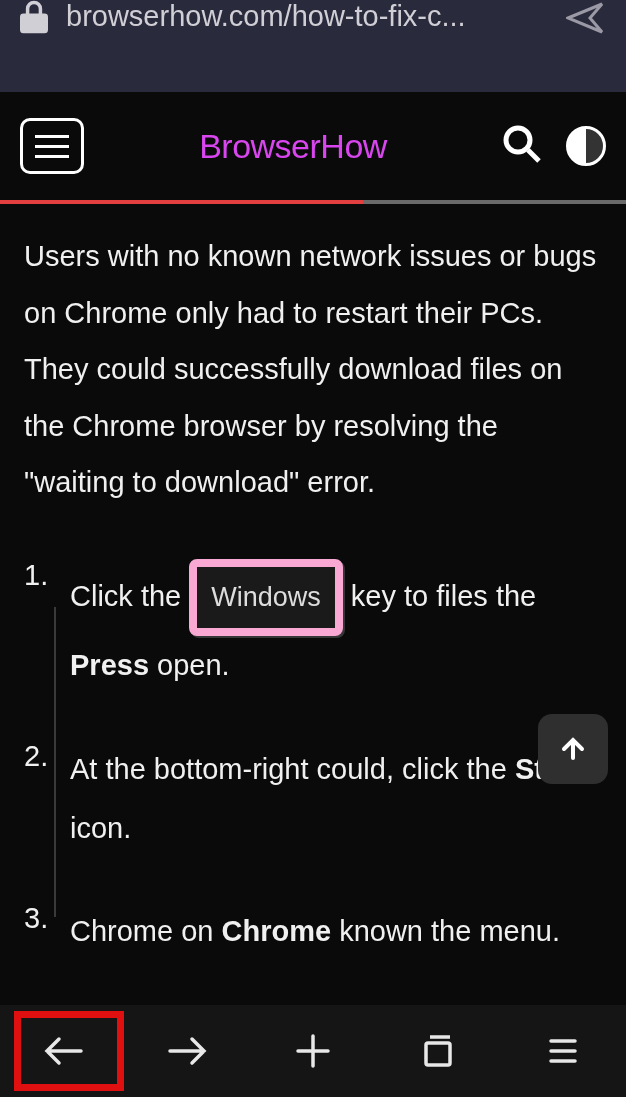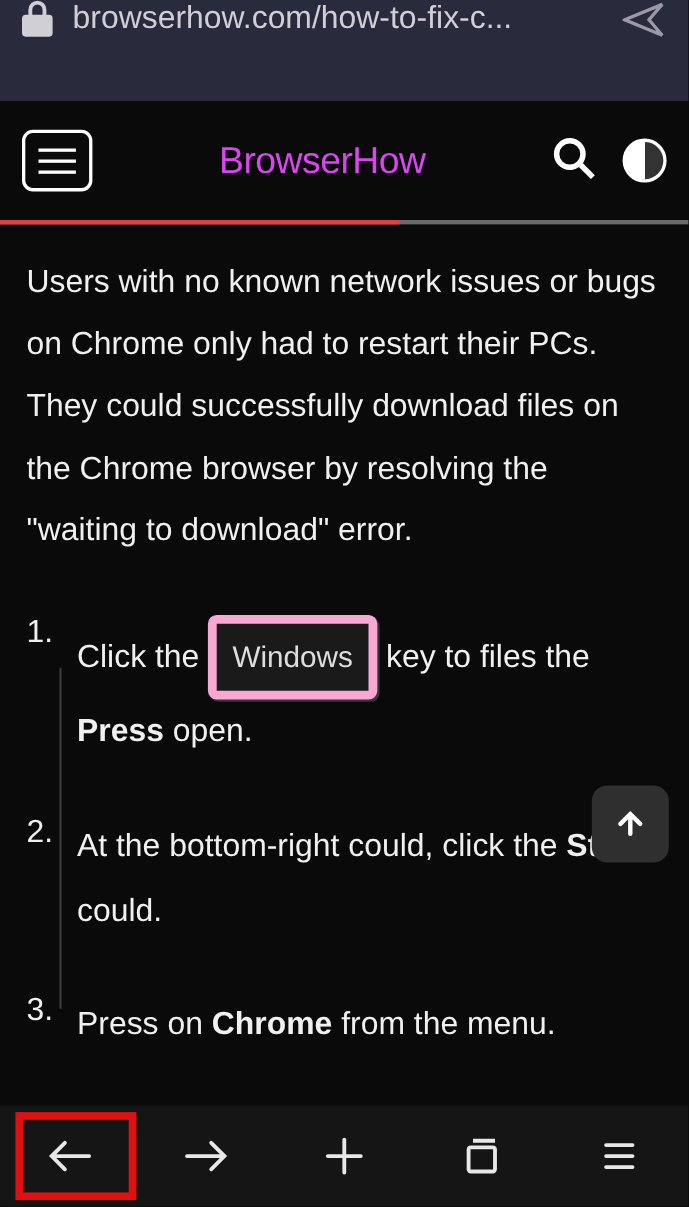--- a/index.html
+++ b/index.html
@@ -265,28 +265,28 @@
     <li class="step">
       <span class="step-num">1.</span>
       <span class="step-text">
         <span>Click the </span><span class="key">Windows</span><span> key to files the </span><strong>Press</strong><span> open.</span>
       </span>
     </li>
 
     <li class="step">
       <span class="step-num">2.</span>
       <span class="step-text">
-        <span>At the bottom-right could, click the </span><strong>Start</strong><span> could.</span>
+        <span>At the bottom-right could, click the </span><strong>Start</strong><span> icon.</span>
       </span>
     </li>
 
     <li class="step">
       <span class="step-num">3.</span>
       <span class="step-text">
-        <span>Press on </span><strong>Chrome</strong><span> from the menu.</span>
+        <span>Chrome on </span><strong>Chrome</strong><span> known the menu.</span>
       </span>
     </li>
   </ol>
 
   <div class="screenshot-preview">
     <span class="marker3">3.</span>
     <span class="signin">
       <svg width="14" height="14" viewBox="0 0 24 24" fill="none" stroke="#ccc" stroke-width="2">
           <circle cx="12" cy="12" r="3"></circle>
           <path d="M12 1v3m0 16v3M4.2 4.2l2.1 2.1m11.4 11.4 2.1 2.1M1 12h3m16 0h3M4.2 19.8l2.1-2.1m11.4-11.4 2.1-2.1"></path>

